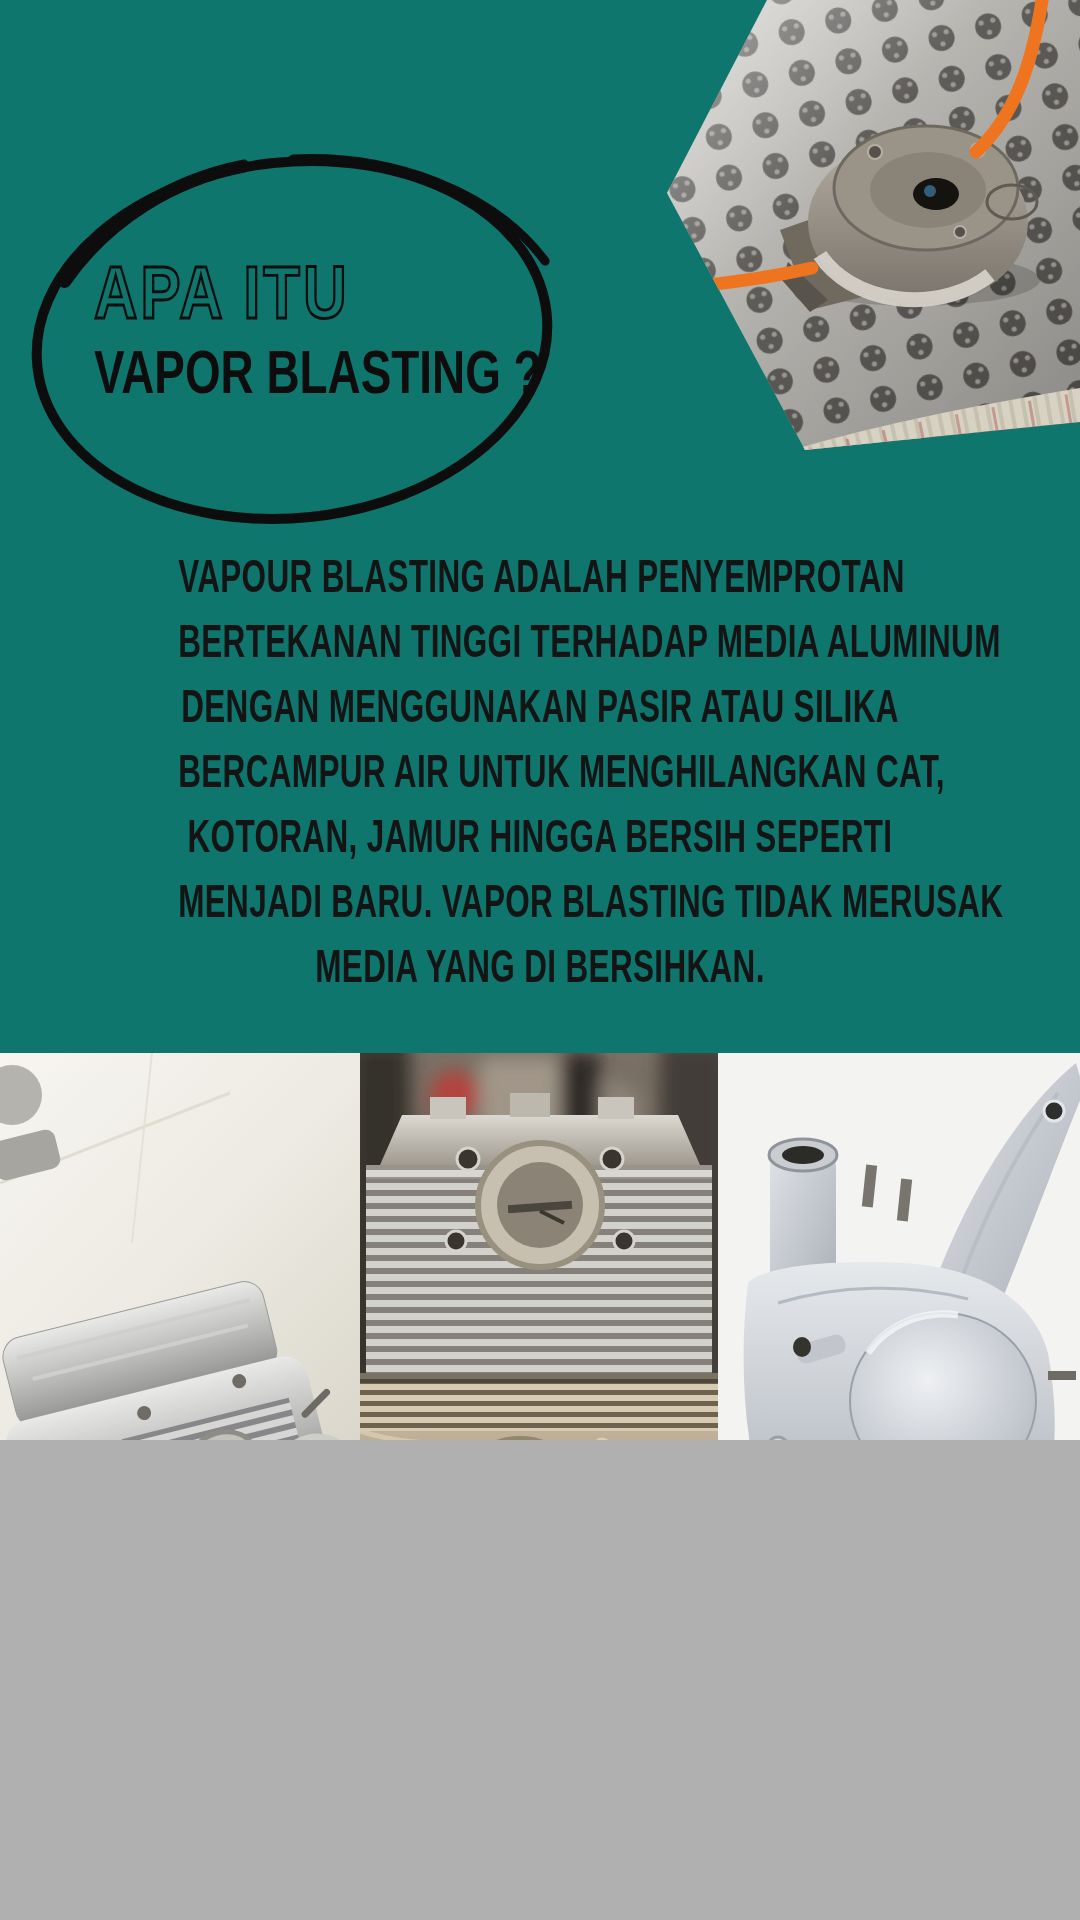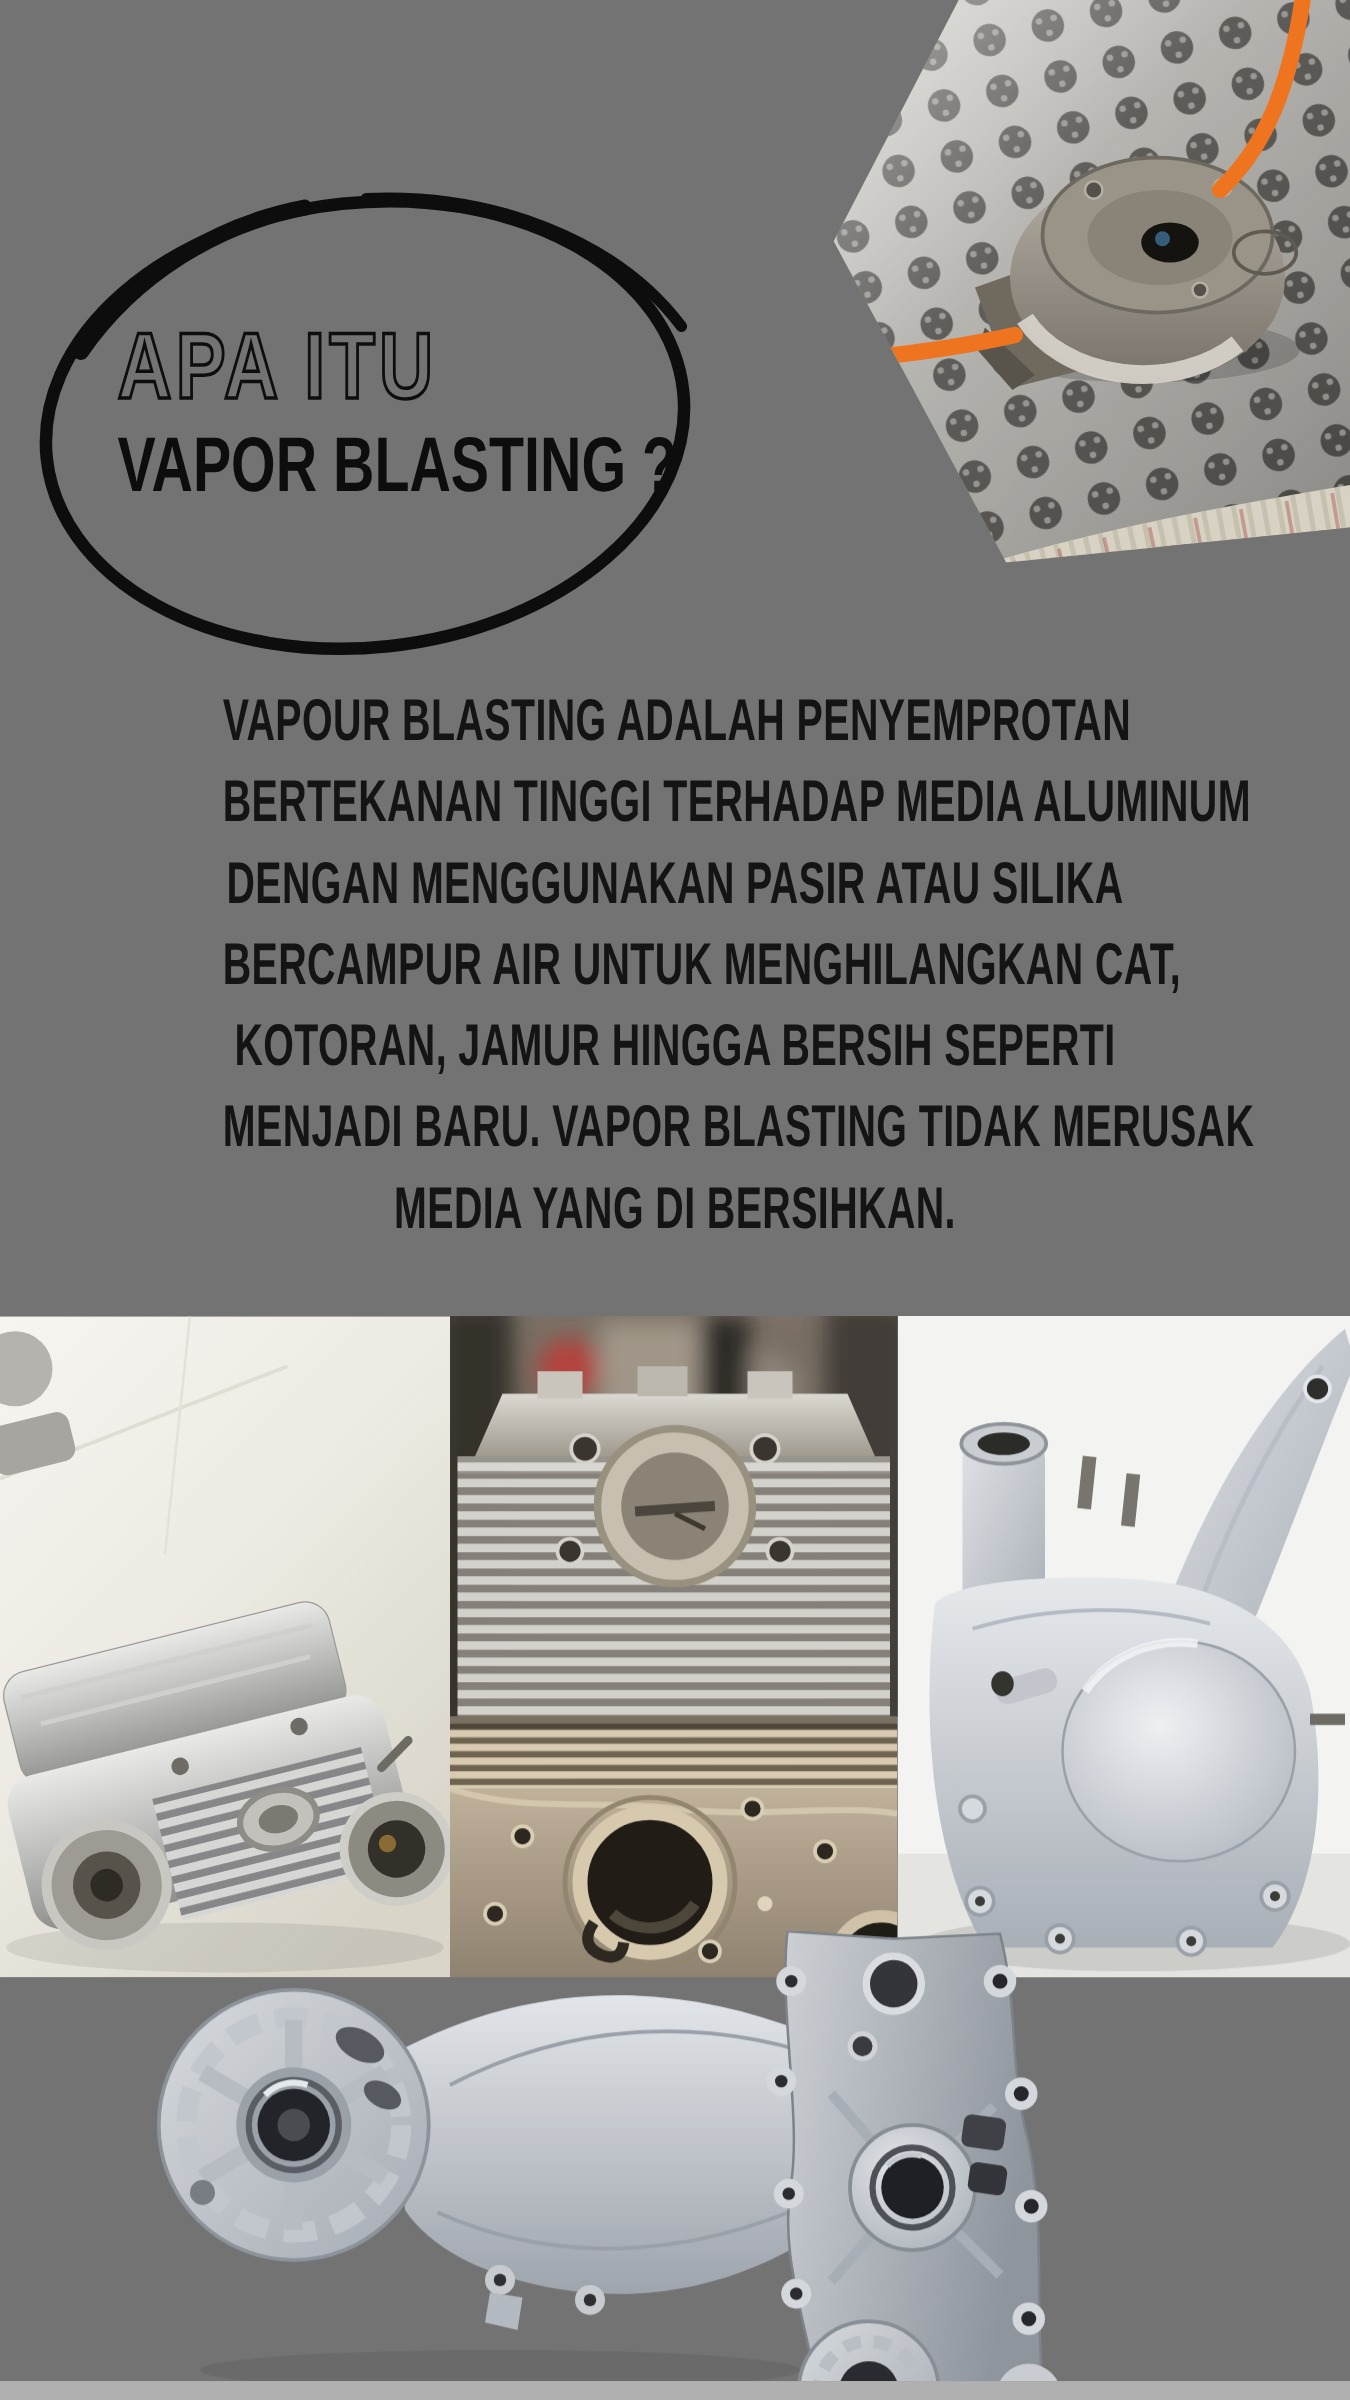--- a/index.html
+++ b/index.html
@@ -1,18 +1,18 @@
 <!DOCTYPE html>
 <html><head>
 <meta charset="utf-8">
 <style>
   html,body{margin:0;padding:0;background:#b0b0b0;}
   .canvas{
-    position:relative;width:1080px;height:1905px;margin:0 auto;
-    background:#737373;overflow:hidden;
+    position:relative;width:1080px;height:1440px;margin:0 auto;
+    background:#0f766e;overflow:hidden;
     font-family:"Liberation Sans",sans-serif;
   }
   .abs{position:absolute;}
   .photo{position:absolute;overflow:hidden;}
   .photo svg{display:block;}
   
   .photo-top{left:660px;top:0;width:420px;height:455px;
     clip-path:polygon(107px 0,420px 0,420px 422px,145px 450px,7px 193px);}
   
   .title-svg{left:84px;top:246px;width:520px;height:170px;}

